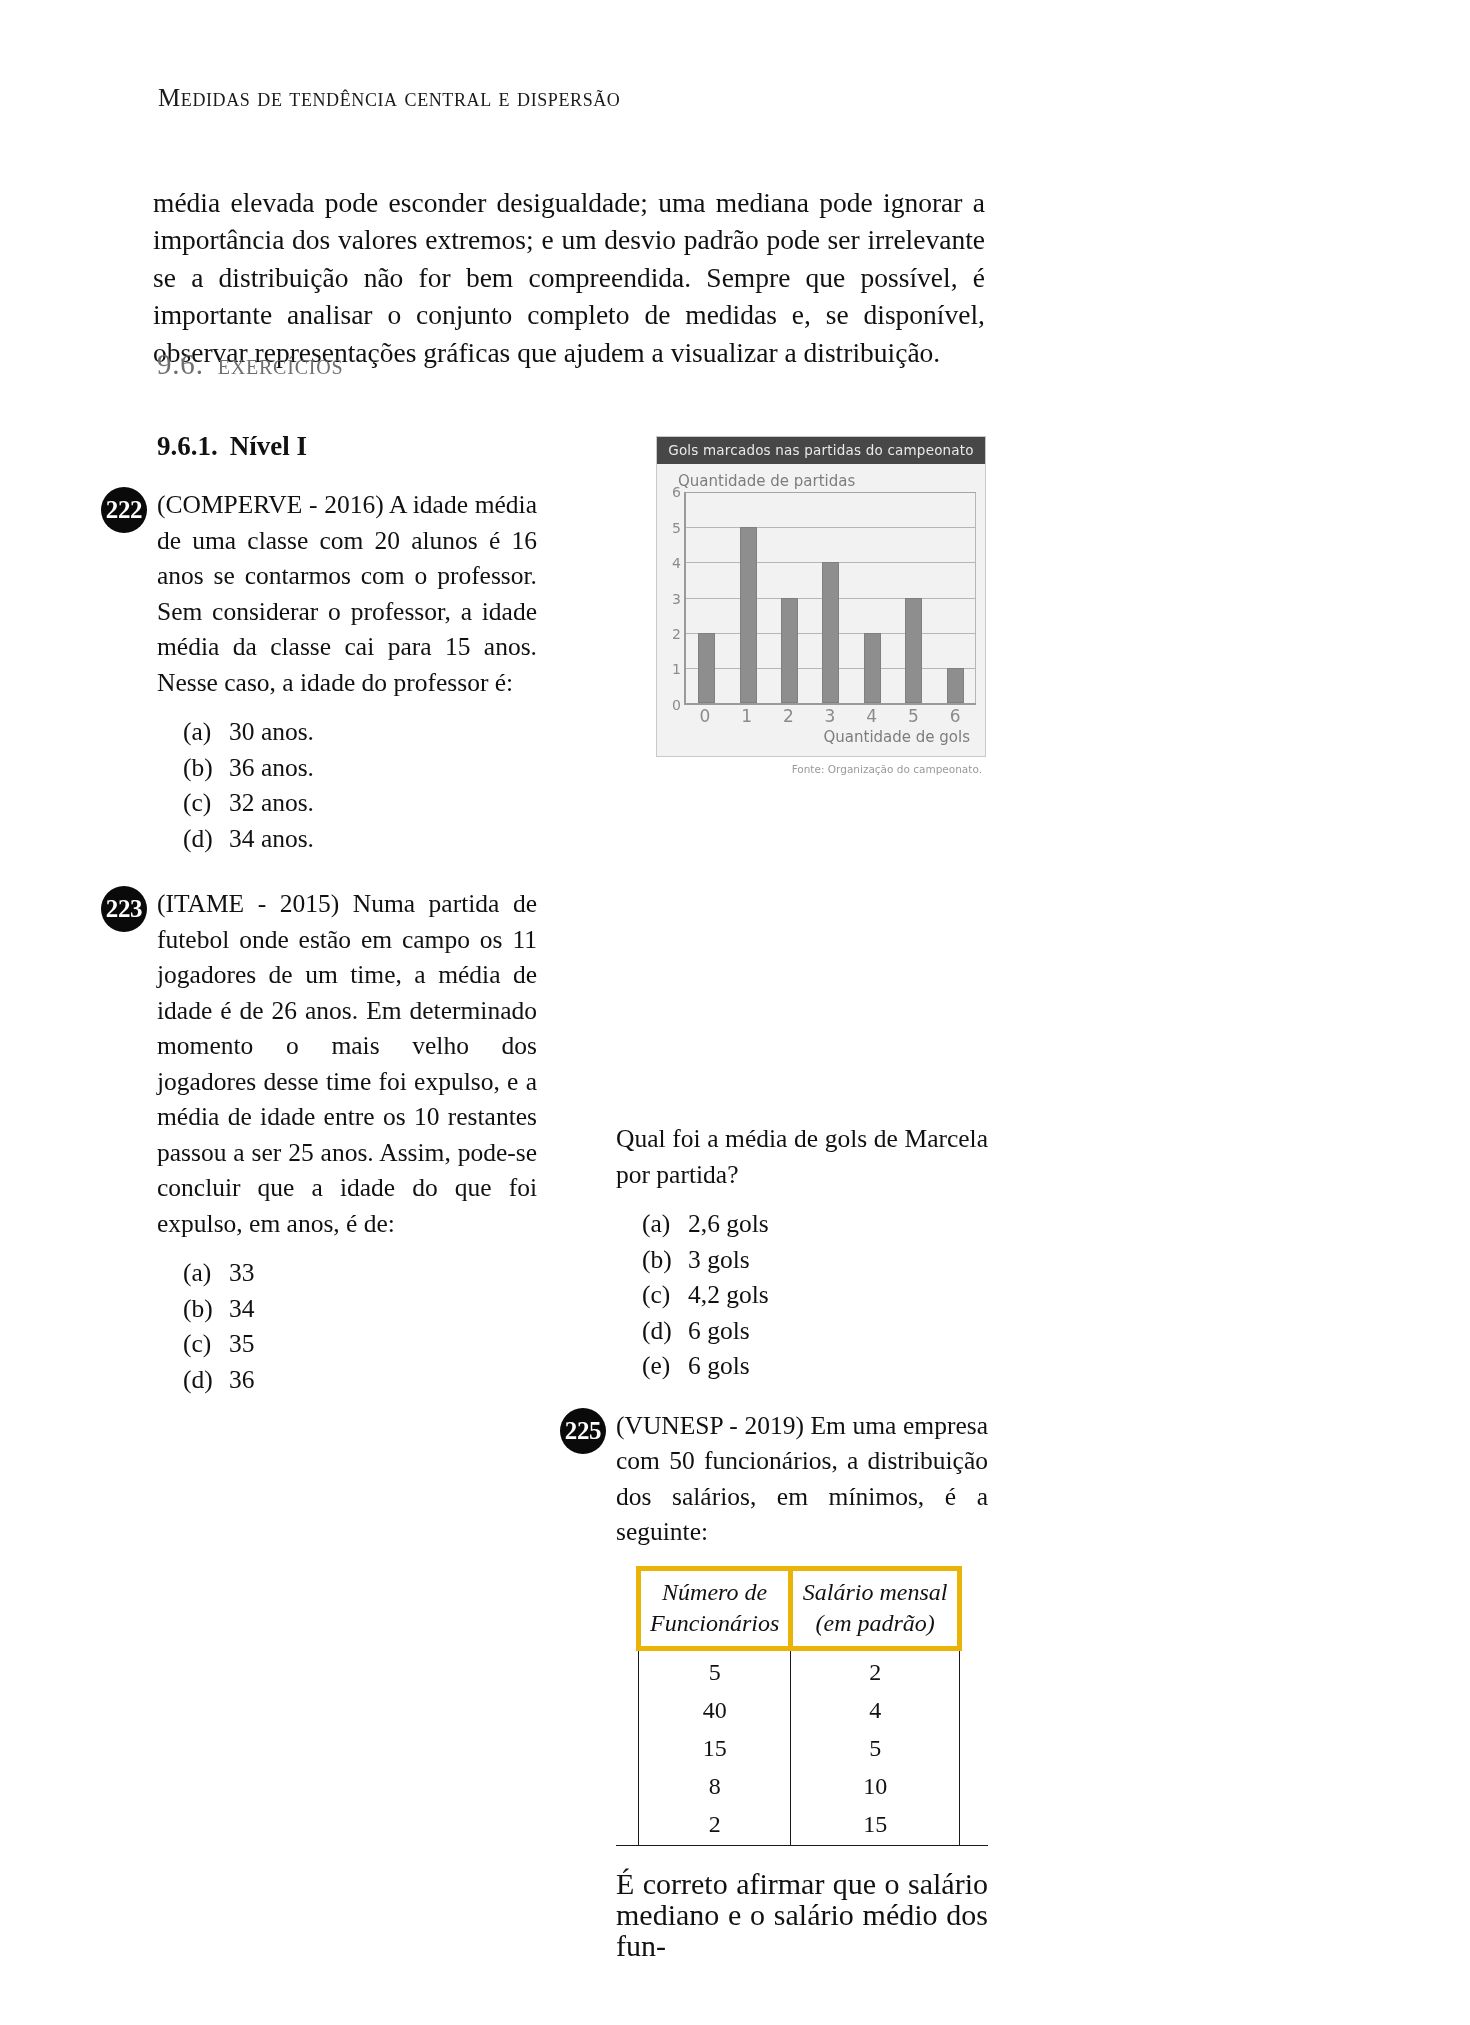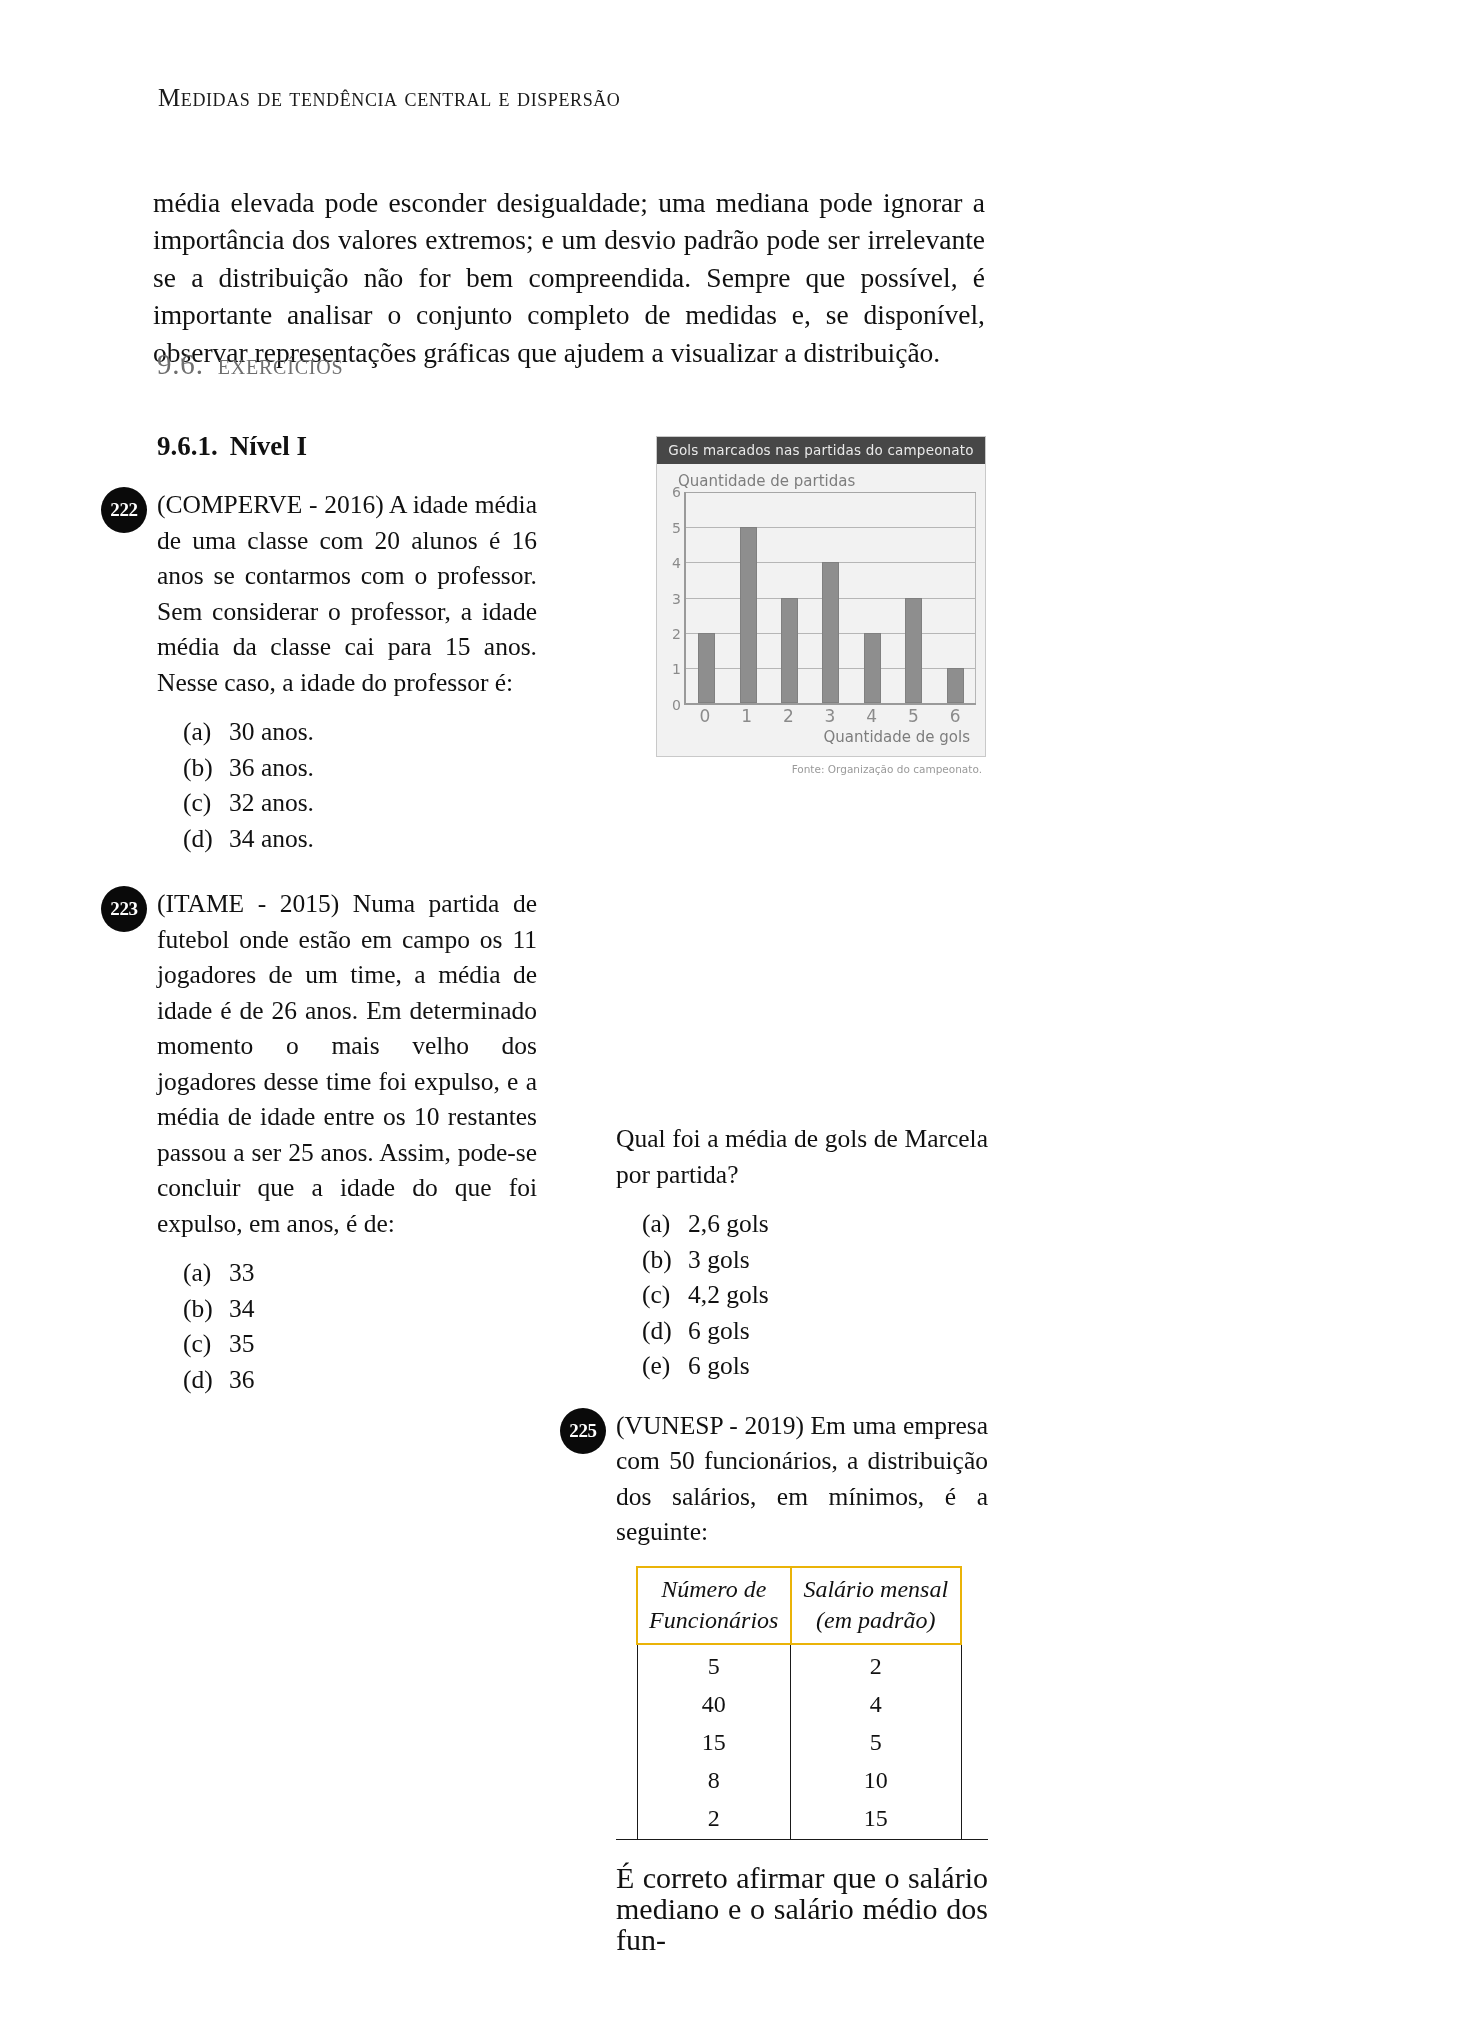--- a/index.html
+++ b/index.html
@@ -74,21 +74,21 @@
   }
 
   .ex { position:relative; margin-bottom:0; }
   .badge {
     position:absolute;
     left:-56px;
     width:46px; height:46px;
     border-radius:50%;
     background:#0a0a0a;
     color:#ffffff;
-    font-size:19px;
+    font-size:25px;
     font-weight:bold;
     display:flex;
     align-items:center;
     justify-content:center;
     letter-spacing:-0.3px;
     font-family:"Liberation Serif", serif;
     text-align:right;
   }
   .ex-body {
     font-size:25.5px;
@@ -223,21 +223,21 @@
   }
 
   
   .sal-table {
     border-collapse:collapse;
     margin:16px 0 0 20px;
     width:326px;
     font-size:24px;
   }
   .sal-table th, .sal-table td {
-    border:2px solid #eab308;
+    border:5px solid #eab308;
     text-align:center;
     padding:2px 4px;
   }
   .sal-table thead th {
     font-style:italic;
     font-weight:normal;
     line-height:31px;
     padding:6px 4px 7px 4px;
   }
   .sal-table tbody td {

